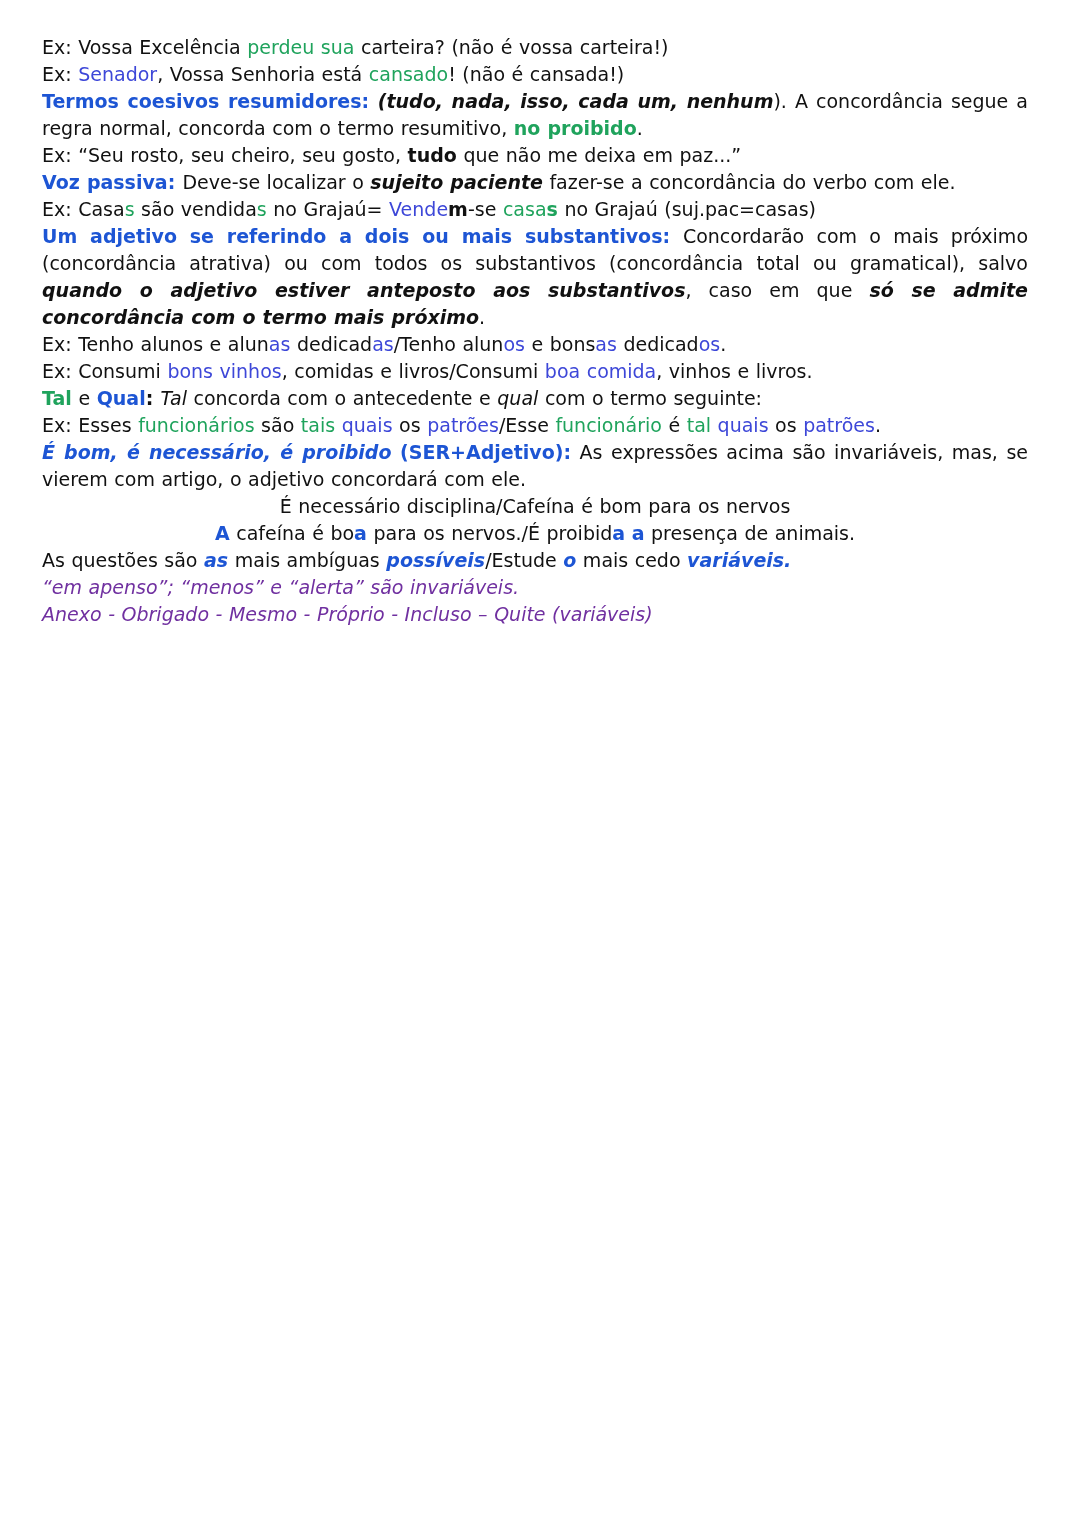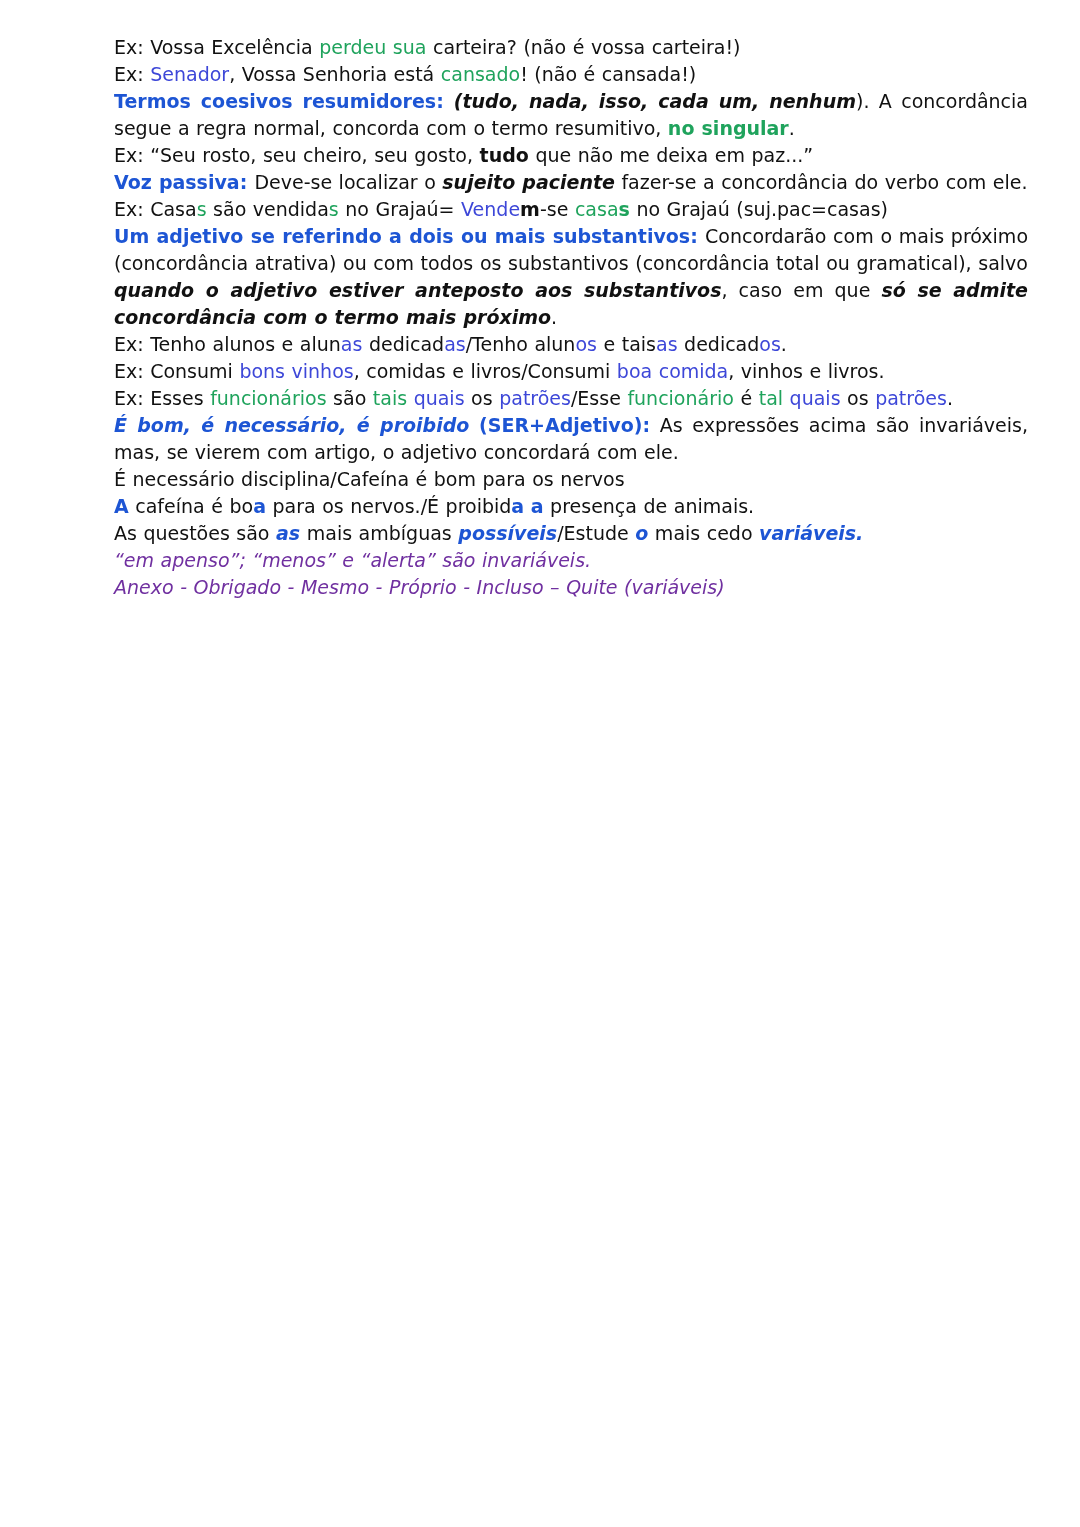--- a/index.html
+++ b/index.html
@@ -11,59 +11,60 @@
     --page-bg:#ffffff;
   }
   *{box-sizing:border-box;}
   html,body{margin:0;padding:0;background:#ffffff;}
   body{font-family:"DejaVu Sans","Liberation Sans",sans-serif;}
   .page{
     width:1080px;
     min-height:1527px;
     margin:0 auto;
     background:var(--page-bg);
-    padding:34px 52px 40px 114px;
+    padding:34px 52px 40px 42px;
   }
   p.para{
     margin:0;
     font-size:19px;
     line-height:27px;
     color:var(--text);
     word-spacing:0.5px;
   }
   .mt1{margin-top:27px;}
   .mt2{margin-top:55px;}
   .mt3{margin-top:76px;}
   .just{text-align:justify;}
-  .cent{text-align:left;}
+  .cent{text-align:center;}
   
   .s-k{color:var(--text);}
   .s-kB{color:var(--text);font-weight:700;}
   .s-kI{color:var(--text);font-style:italic;}
   .s-kBI{color:var(--text);font-weight:700;font-style:italic;margin-top:20px;}
   .s-g{color:var(--green);}
   .s-gB{color:var(--green);font-weight:700;}
   .s-b{color:var(--inline-blue);}
   .s-bB{color:var(--blue);font-weight:700;}
   .s-bBI{color:var(--blue);font-weight:700;font-style:italic;margin-top:28px;}
   .s-pBI{color:var(--purple);font-weight:400;font-style:italic;}
 </style>
 </head>
 <body>
 
 <div class="page">
   <p class="para"><span class="s-k">Ex: Vossa Excelência </span><span class="s-g">perdeu sua</span><span class="s-k"> carteira? (não é vossa carteira!)</span></p>
   <p class="para"><span class="s-k">Ex: </span><span class="s-b">Senador</span><span class="s-k">, Vossa Senhoria está </span><span class="s-g">cansado</span><span class="s-k">! (não é cansada!)</span></p>
-  <p class="para mt2 just"><span class="s-bB">Termos coesivos resumidores: </span><span class="s-kBI">(tudo, nada, isso, cada um, nenhum</span><span class="s-k">). A concordância segue a regra normal, concorda com o termo resumitivo, </span><span class="s-gB">no singular</span><span class="s-k">.</span></p>
+  <p class="para mt2 just"><span class="s-bB">Termos coesivos resumidores: </span><span class="s-kBI">(tudo, nada, isso, cada um, nenhum</span><span class="s-k">). A concordância segue a regra normal, concorda com o termo resumitivo, </span><span class="s-gB">no proibido</span><span class="s-k">.</span></p>
   <p class="para mt1"><span class="s-k">Ex: “Seu rosto, seu cheiro, seu gosto, </span><span class="s-kB">tudo</span><span class="s-k"> que não me deixa em paz...”</span></p>
   <p class="para mt2 just"><span class="s-bB">Voz passiva: </span><span class="s-k">Deve-se localizar o </span><span class="s-kBI">sujeito paciente</span><span class="s-k"> fazer-se a concordância do verbo com ele.</span></p>
   <p class="para"><span class="s-k">Ex: Casa</span><span class="s-g">s</span><span class="s-k"> são vendida</span><span class="s-g">s</span><span class="s-k"> no Grajaú= </span><span class="s-b">Vende</span><span class="s-kB">m</span><span class="s-k">-se </span><span class="s-g">casa</span><span class="s-gB">s</span><span class="s-k"> no Grajaú (suj.pac=casas)</span></p>
   <p class="para mt2 just"><span class="s-bB">Um adjetivo se referindo a dois ou mais substantivos: </span><span class="s-k">Concordarão com o mais próximo (concordância atrativa) ou com todos os substantivos (concordância total ou gramatical), salvo </span><span class="s-kBI">quando o adjetivo estiver anteposto aos substantivos</span><span class="s-k">, caso em que </span><span class="s-kBI">só se admite concordância com o termo mais próximo</span><span class="s-k">.</span></p>
-  <p class="para mt1"><span class="s-k">Ex: Tenho alunos e alun</span><span class="s-b">as</span><span class="s-k"> dedicad</span><span class="s-b">as</span><span class="s-k">/Tenho alun</span><span class="s-b">os</span><span class="s-k"> e tais</span><span class="s-b">as</span><span class="s-k"> dedicad</span><span class="s-b">os</span><span class="s-k">.</span></p>
+  <p class="para mt1"><span class="s-k">Ex: Tenho alunos e alun</span><span class="s-b">as</span><span class="s-k"> dedicad</span><span class="s-b">as</span><span class="s-k">/Tenho alun</span><span class="s-b">os</span><span class="s-k"> e bons</span><span class="s-b">as</span><span class="s-k"> dedicad</span><span class="s-b">os</span><span class="s-k">.</span></p>
   <p class="para mt1"><span class="s-k">Ex: Consumi </span><span class="s-b">bons vinhos</span><span class="s-k">, comidas e livros/Consumi </span><span class="s-b">boa comida</span><span class="s-k">, vinhos e livros.</span></p>
+  <p class="para mt3"><span class="s-gB">Tal</span><span class="s-k"> e </span><span class="s-bB">Qual</span><span class="s-kB">: </span><span class="s-kI">Tal</span><span class="s-k"> concorda com o antecedente e </span><span class="s-kI">qual</span><span class="s-k"> com o termo seguinte:</span></p>
   <p class="para mt1"><span class="s-k">Ex: Esses </span><span class="s-g">funcionários</span><span class="s-k"> são </span><span class="s-g">tais</span><span class="s-k"> </span><span class="s-b">quais</span><span class="s-k"> os </span><span class="s-b">patrões</span><span class="s-k">/Esse </span><span class="s-g">funcionário</span><span class="s-k"> é </span><span class="s-g">tal</span><span class="s-k"> </span><span class="s-b">quais</span><span class="s-k"> os </span><span class="s-b">patrões</span><span class="s-k">.</span></p>
   <p class="para mt3 just"><span class="s-bBI">É bom, é necessário, é proibido</span><span class="s-k"> </span><span class="s-bB">(SER+Adjetivo):</span><span class="s-k"> As expressões acima são invariáveis, mas, se vierem com artigo, o adjetivo concordará com ele.</span></p>
   <p class="para mt1 cent"><span class="s-k">É necessário disciplina/Cafeína é bom para os nervos</span></p>
   <p class="para mt1 cent"><span class="s-bB">A</span><span class="s-k"> cafeína é bo</span><span class="s-bB">a</span><span class="s-k"> para os nervos./É proibid</span><span class="s-bB">a</span><span class="s-k"> </span><span class="s-bB">a</span><span class="s-k"> presença de animais.</span></p>
   <p class="para mt1"><span class="s-k">As questões são </span><span class="s-bBI">as</span><span class="s-k"> mais ambíguas </span><span class="s-bBI">possíveis</span><span class="s-k">/Estude </span><span class="s-bBI">o</span><span class="s-k"> mais cedo </span><span class="s-bBI">variáveis.</span></p>
   <p class="para mt1"><span class="s-pBI">“em apenso”; “menos” e “alerta” são invariáveis.</span></p>
   <p class="para mt1"><span class="s-pBI">Anexo -  Obrigado - Mesmo - Próprio - Incluso – Quite (variáveis)</span></p>
 </div>
 
 </body></html>

